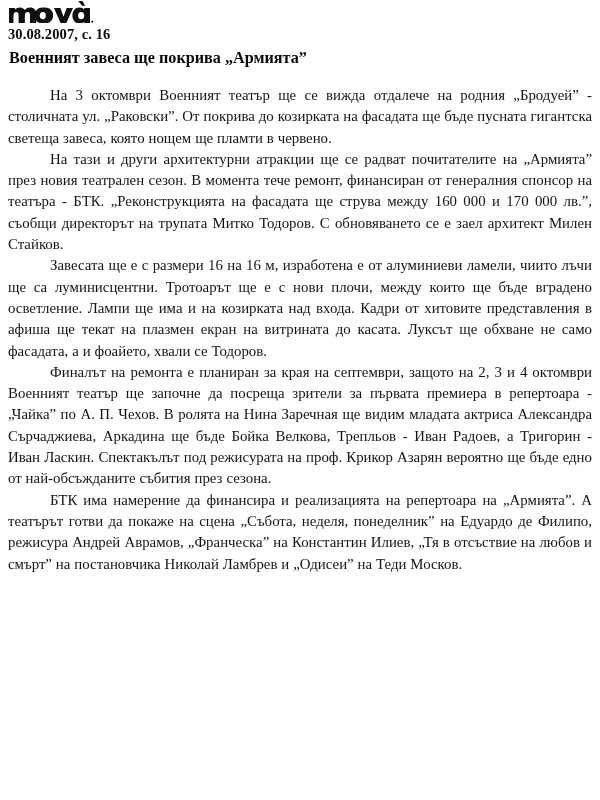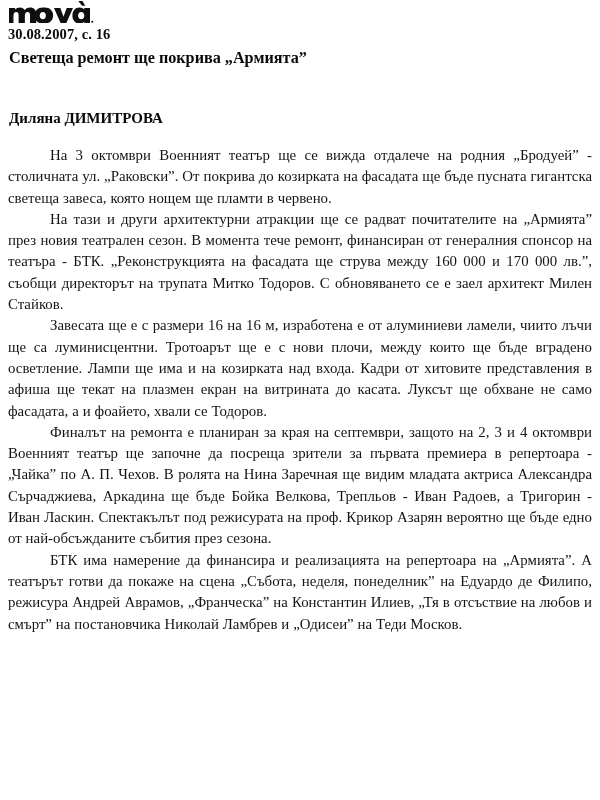--- a/index.html
+++ b/index.html
@@ -119,23 +119,22 @@
           <path d="M140.5 0 h8.5 l5.4 9.4 h-6.2 Z"></path>
 
           <circle cx="168.6" cy="41.4" r="2.1"></circle>
         </g>
       </svg>
     </div>
     <div class="dateline">30.08.2007, с. 16</div>
   </div>
 
 
-  <h2 class="subheadline">Светеща ремонт ще покрива „Армията”</h2>
+  <h2 class="subheadline">Военният завеса ще покрива „Армията”</h2>
 
-  <div class="byline">Диляна ДИМИТРОВА</div>
 
   <div class="body-text">
     <p class="para">На 3 октомври Военният театър ще се вижда отдалече на родния „Бродуей” - столичната ул. „Раковски”. От покрива до козирката на фасадата ще бъде пусната гигантска светеща завеса, която нощем ще пламти в червено.</p>
     <p class="para">На тази и други архитектурни атракции ще се радват почитателите на „Армията” през новия театрален сезон. В момента тече ремонт, финансиран от генералния спонсор на театъра - БТК. „Реконструкцията на фасадата ще струва между 160 000 и 170 000 лв.”, съобщи директорът на трупата Митко Тодоров. С обновяването се е заел архитект Милен Стайков.</p>
     <p class="para">Завесата ще е с размери 16 на 16 м, изработена е от алуминиеви ламели, чиито лъчи ще са луминисцентни. Тротоарът ще е с нови плочи, между които ще бъде вградено осветление. Лампи ще има и на козирката над входа. Кадри от хитовите представления в афиша ще текат на плазмен екран на витрината до касата. Луксът ще обхване не само фасадата, а и фоайето, хвали се Тодоров.</p>
     <p class="para">Финалът на ремонта е планиран за края на септември, защото на 2, 3 и 4 октомври Военният театър ще започне да посреща зрители за първата премиера в репертоара -„Чайка” по А. П. Чехов. В ролята на Нина Заречная ще видим младата актриса Александра Сърчаджиева, Аркадина ще бъде Бойка Велкова, Трепльов - Иван Радоев, а Тригорин - Иван Ласкин. Спектакълът под режисурата на проф. Крикор Азарян вероятно ще бъде едно от най-обсъжданите събития през сезона.</p>
     <p class="para">БТК има намерение да финансира и реализацията на репертоара на „Армията”. А театърът готви да покаже на сцена „Събота, неделя, понеделник” на Едуардо де Филипо, режисура Андрей Аврамов, „Франческа” на Константин Илиев, „Тя в отсъствие на любов и смърт” на постановчика Николай Ламбрев и „Одисеи” на Теди Москов.</p>
   </div>
 
 </div>

